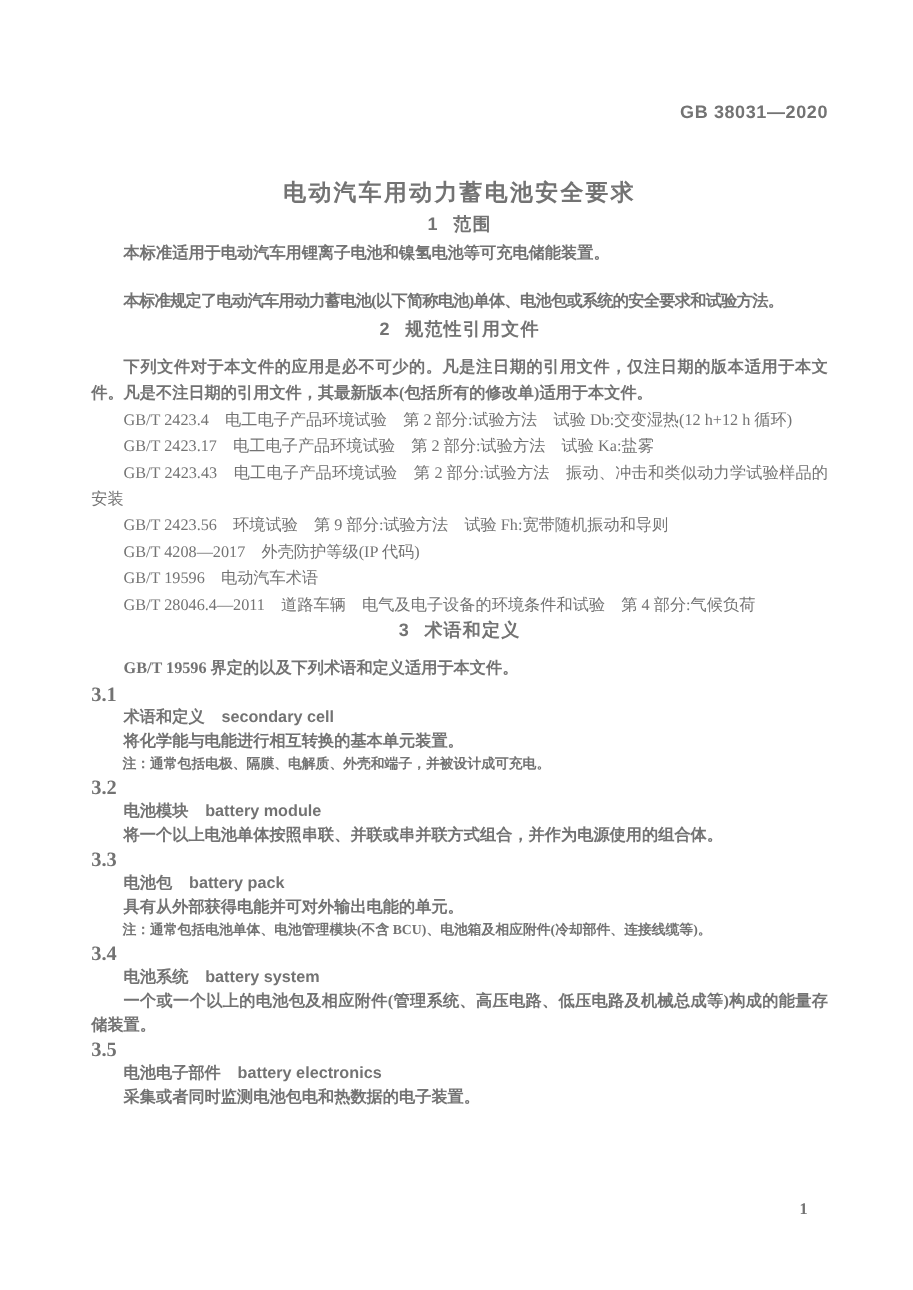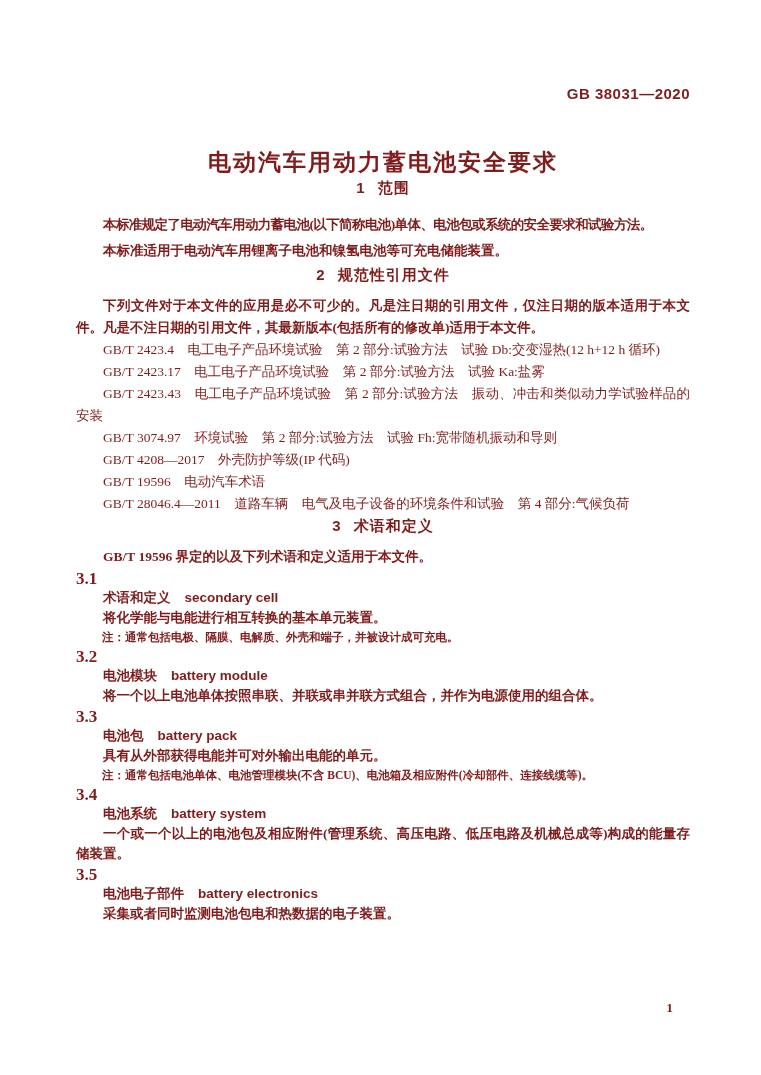--- a/index.html
+++ b/index.html
@@ -3,41 +3,41 @@
 <meta charset="utf-8">
 <style>
   html,body{margin:0;padding:0;background:#e9e9e9;}
   .page{
     position:relative;
     width:761px;height:1075px;
     background:#ffffff;
     box-sizing:border-box;
     overflow:hidden;
     font-family:"Liberation Serif","DejaVu Serif",serif;
-    color:#7f1d1d;
+    color:#737373;
   }
   .content{
     position:absolute;
     left:76px;top:85px;
     width:614px;
   }
   .doc-code{
     text-align:right;
     font-family:"Liberation Sans","DejaVu Sans",sans-serif;
     font-weight:700;
     font-size:15px;
     line-height:18px;
     letter-spacing:.5px;
   }
   .doc-title{
     margin-top:44px;
     text-align:center;
     font-family:"Liberation Sans","DejaVu Sans",sans-serif;
     font-weight:700;
-    font-size:23px;
+    font-size:19px;
     line-height:30px;
     letter-spacing:2px;
   }
   h2.sec-heading{
     margin:0;
     font-family:"Liberation Sans","DejaVu Sans",sans-serif;
     font-weight:700;
     font-size:15px;
     line-height:21px;
     letter-spacing:1px;
@@ -113,31 +113,31 @@
 <div class="page">
   <div class="content">
 
     <div class="doc-code">GB 38031—2020</div>
 
     <div class="doc-title">电动汽车用动力蓄电池安全要求</div>
 
     <h2 class="sec-heading h-sec1">
       <span class="h-num">1</span><span>范围</span>
     </h2>
+    <p class="para">本标准适用于电动汽车用锂离子电池和镍氢电池等可充电储能装置。</p>
     <p class="para first tight">本标准规定了电动汽车用动力蓄电池(以下简称电池)单体、电池包或系统的安全要求和试验方法。</p>
-    <p class="para">本标准适用于电动汽车用锂离子电池和镍氢电池等可充电储能装置。</p>
 
     <h2 class="sec-heading h-sec2">
       <span class="h-num">2</span><span>规范性引用文件</span>
     </h2>
     <p class="intro">下列文件对于本文件的应用是必不可少的。凡是注日期的引用文件，仅注日期的版本适用于本文件。凡是不注日期的引用文件，其最新版本(包括所有的修改单)适用于本文件。</p>
     <p class="ref-item">GB/T 2423.4　电工电子产品环境试验　第 2 部分:试验方法　试验 Db:交变湿热(12 h+12 h 循环)</p>
     <p class="ref-item">GB/T 2423.17　电工电子产品环境试验　第 2 部分:试验方法　试验 Ka:盐雾</p>
     <p class="ref-item">GB/T 2423.43　电工电子产品环境试验　第 2 部分:试验方法　振动、冲击和类似动力学试验样品的安装</p>
-    <p class="ref-item">GB/T 3074.97　环境试验　第 2 部分:试验方法　试验 Fh:宽带随机振动和导则</p>
+    <p class="ref-item">GB/T 2423.56　环境试验　第 9 部分:试验方法　试验 Fh:宽带随机振动和导则</p>
     <p class="ref-item">GB/T 4208—2017　外壳防护等级(IP 代码)</p>
     <p class="ref-item">GB/T 19596　电动汽车术语</p>
     <p class="ref-item">GB/T 28046.4—2011　道路车辆　电气及电子设备的环境条件和试验　第 4 部分:气候负荷</p>
 
     <h2 class="sec-heading h-sec3">
       <span class="h-num">3</span><span>术语和定义</span>
     </h2>
     <p class="intro">GB/T 19596 界定的以及下列术语和定义适用于本文件。</p>
 
     <div class="term">

